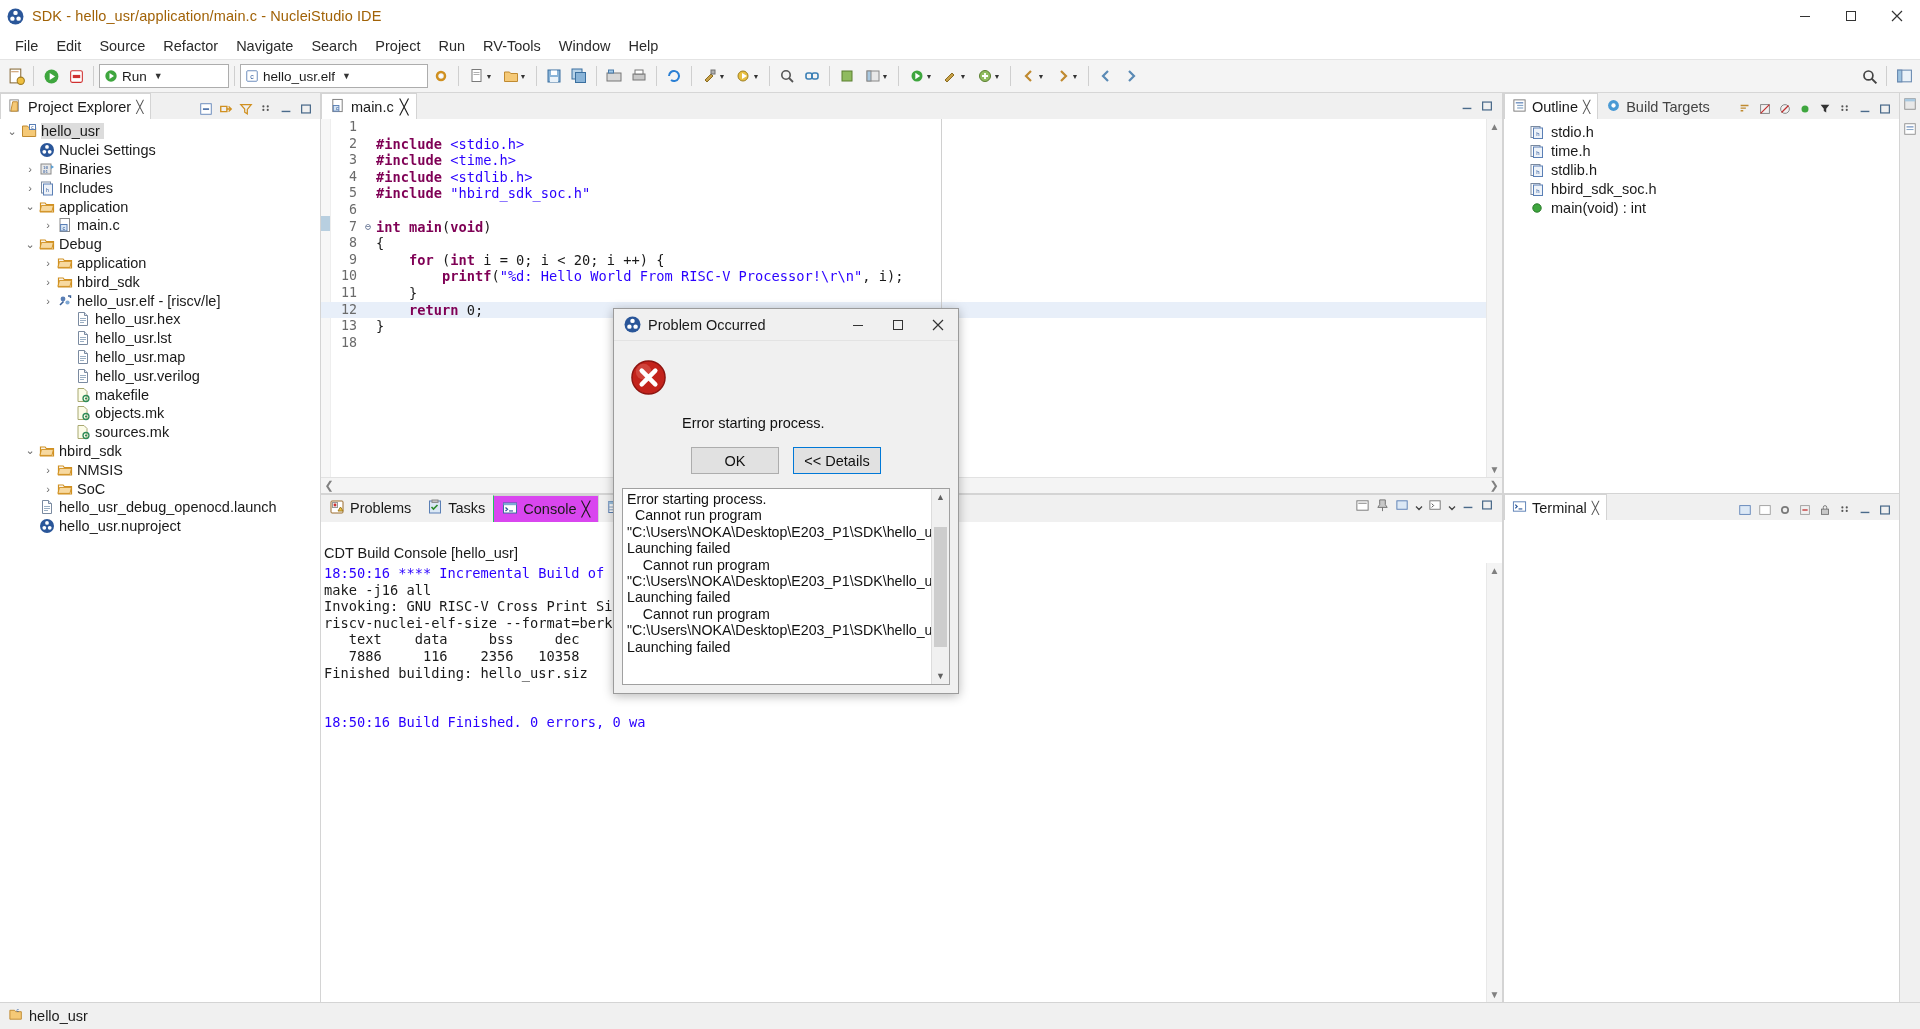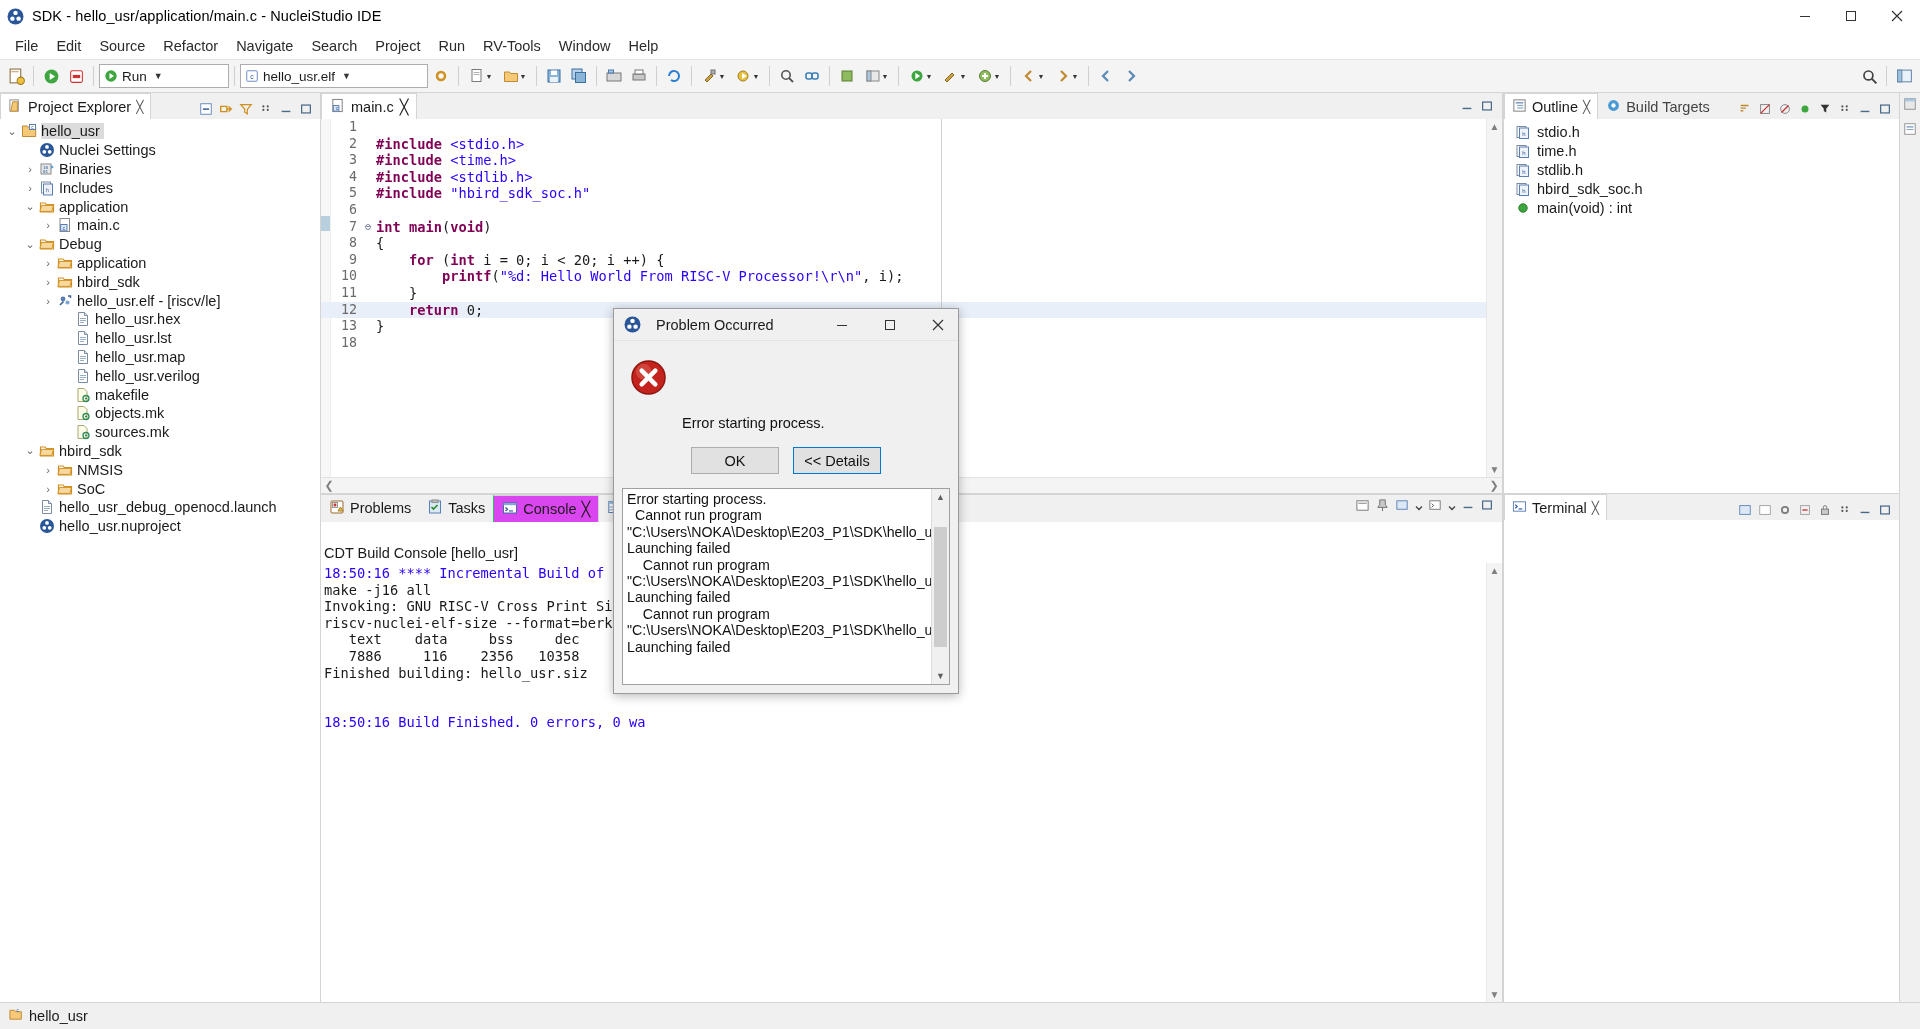--- a/index.html
+++ b/index.html
@@ -10,21 +10,21 @@
     font-size:15px;
     color:#1a1a1a;
     overflow:hidden;
     position:relative;
   }
   .ide{position:absolute;left:0;top:0;width:1920px;height:1029px;display:flex;flex-direction:column;background:#f0f0f0;}
 
   
   .titlebar{height:32px;background:#ffffff;display:flex;align-items:center;border-bottom:1px solid #ffffff;flex:none;}
   .titlebar .tb-icon{margin-left:7px;margin-right:8px;display:flex;align-items:center;}
-  .titlebar .tb-title{font-size:14.5px;color:#000000;letter-spacing:.1px;}
+  .titlebar .tb-title{font-size:14.5px;color:#a16207;letter-spacing:.1px;}
   .tb-spacer{flex:1;}
   .winbtn{width:46px;height:32px;display:flex;align-items:center;justify-content:center;color:#333;font-size:13px;}
   .winbtn svg{display:block;}
 
   
   .menubar{height:26px;background:#ffffff;display:flex;align-items:center;padding-left:6px;flex:none;font-size:14.5px;color:#2b2b2b;}
   .menubar .mi{padding:3px 9px;cursor:default;}
 
   
   .toolbar{height:32px;background:#f4f4f4;border-top:1px solid #e4e4e4;border-bottom:1px solid #d6d6d6;
@@ -93,35 +93,35 @@
   .ctools{margin-left:auto;display:flex;align-items:center;gap:5px;padding:0 8px 4px 0;}
   .consolehdr{font-size:14.5px;padding:3px 0 2px 3px;background:#fff;flex:none;margin-top:20px;}
   .consolebody{flex:1;background:#fff;font-family:"DejaVu Sans Mono", monospace;font-size:13.7px;line-height:16.6px;
                padding:2px 0 0 3px;overflow:hidden;white-space:pre;min-height:0;}
   .cblue{color:#2a00ff;}
 
   
   .rightcol{width:395px;display:flex;flex-direction:column;flex:none;background:#6d28d9;border-left:1px solid #d4d4d4;}
   .outlinepane{flex:none;height:400px;display:flex;flex-direction:column;background:#fff;}
   .outlinebody{flex:1;padding-top:3px;overflow:hidden;}
-  .orow{height:19px;display:flex;align-items:center;font-size:14.5px;padding-left:10px;gap:5px;}
+  .orow{height:19px;display:flex;align-items:center;font-size:14.5px;padding-left:24px;gap:5px;}
   .oicon{width:18px;display:inline-flex;align-items:center;justify-content:center;}
   .terminalpane{flex:1;display:flex;flex-direction:column;min-height:0;background:#fff;border-top:1px solid #d4d4d4;}
   .termbody{flex:1;background:#fff;}
 
   
   .railright{width:20px;background:#f0f0f0;border-left:1px solid #d4d4d4;flex:none;display:flex;flex-direction:column;align-items:center;gap:8px;padding-top:4px;}
 
   
   .statusbar{height:26px;background:#f0f0f0;border-top:1px solid #d4d4d4;display:flex;align-items:center;padding-left:8px;gap:6px;flex:none;font-size:14.5px;}
 
   
   .dialog{position:absolute;left:613px;top:308px;width:344px;background:#f0f0f0;
           border:1px solid #9b9b9b;box-shadow:0 2px 10px rgba(0,0,0,.28);z-index:50;}
-  .dlg-title{height:31px;background:#f0f0f0;display:flex;align-items:center;border-bottom:1px solid #e3e3e3;gap:8px;}
+  .dlg-title{height:31px;background:#f0f0f0;display:flex;align-items:center;border-bottom:1px solid #e3e3e3;}
   .dlg-title .dt-ico{margin:0 7px 0 10px;display:flex;}
   .dlg-title .dt-text{font-size:14.5px;color:#1a1a1a;}
   .dlg-title .dt-sp{flex:1;}
   .dwbtn{width:40px;height:31px;display:flex;align-items:center;justify-content:center;color:#222;}
   .dlg-body{background:#f0f0f0;padding:18px 16px 6px 16px;display:flex;gap:14px;}
   .dlg-msg{font-size:14.5px;line-height:20px;color:#111;padding-top:3px;}
   .dlg-sub{font-size:14.5px;color:#111;padding:10px 0 0 68px;}
   .dlg-btns{display:flex;justify-content:center;gap:14px;padding:16px 0 14px 0;background:#f0f0f0;}
   .dbtn{min-width:86px;height:25px;border:1px solid #adadad;background:#e1e1e1;font-size:14.5px;color:#111;
         display:flex;align-items:center;justify-content:center;}

